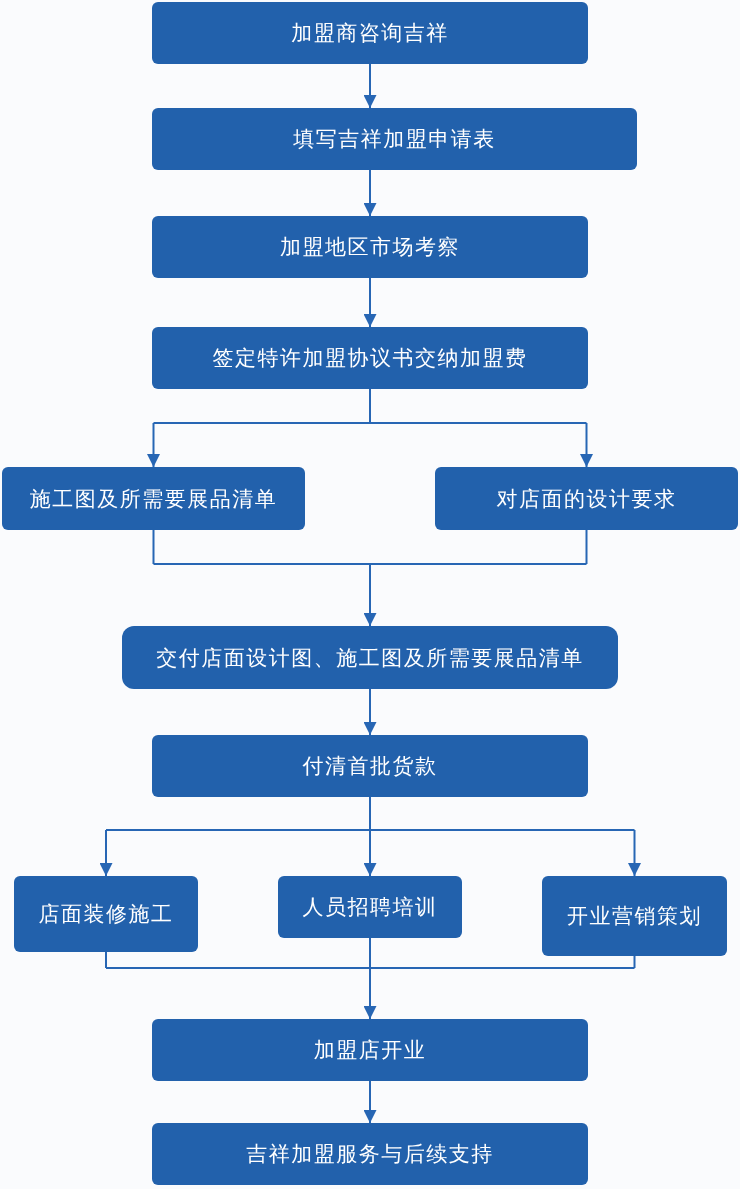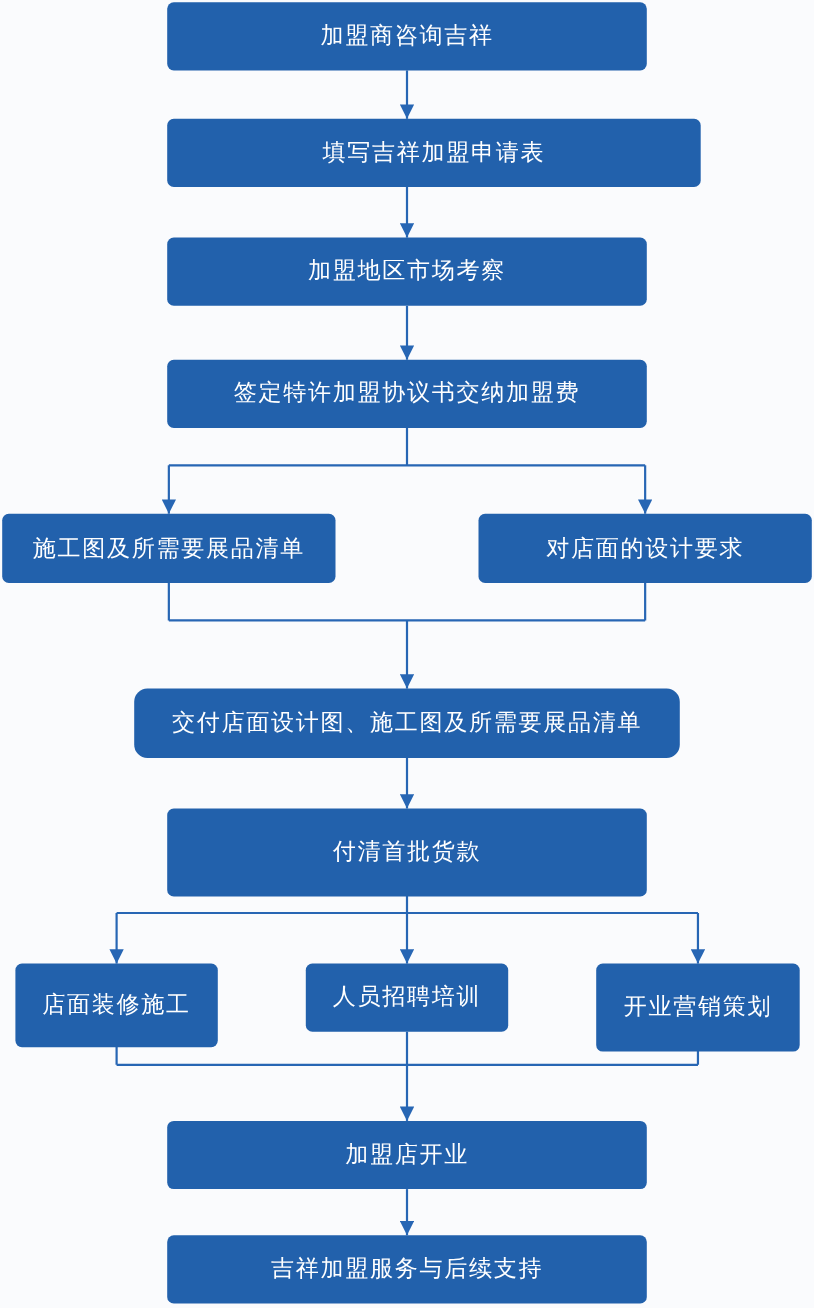--- a/index.html
+++ b/index.html
@@ -45,21 +45,21 @@
   
   .n0  { left: 152px; top: 2px;    width: 436px; height: 62px; }
   .n1  { left: 152px; top: 108px;  width: 485px; height: 62px; }
   .n2  { left: 152px; top: 216px;  width: 436px; height: 62px; }
   .n3  { left: 152px; top: 327px;  width: 436px; height: 62px; }
   
   .n4  { left: 2px;   top: 467px;  width: 303px; height: 63px; }
   .n5  { left: 435px; top: 467px;  width: 303px; height: 63px; }
   
   .n6  { left: 122px; top: 626px;  width: 496px; height: 63px; border-radius: 12px; }
-  .n7  { left: 152px; top: 735px;  width: 436px; height: 80px; }
+  .n7  { left: 152px; top: 735px;  width: 436px; height: 62px; }
   
   .n8  { left: 14px;  top: 876px;  width: 184px; height: 76px; }
   .n9  { left: 278px; top: 876px;  width: 184px; height: 62px; }
   .n10 { left: 542px; top: 876px;  width: 185px; height: 80px; }
   
   .n11 { left: 152px; top: 1019px; width: 436px; height: 62px; }
   .n12 { left: 152px; top: 1123px; width: 436px; height: 62px; }
 </style>
 </head>
 <body>

